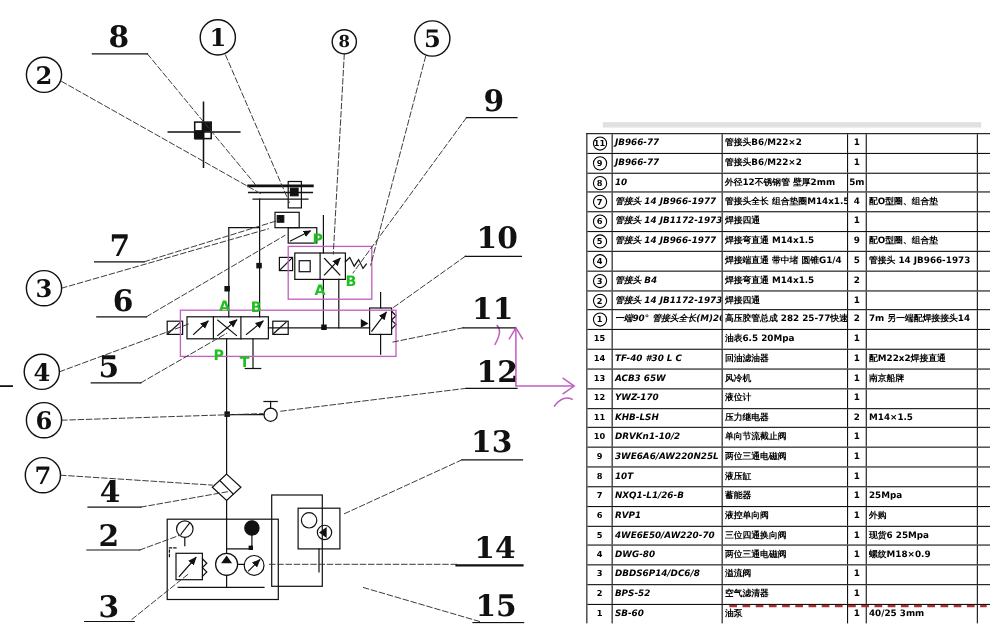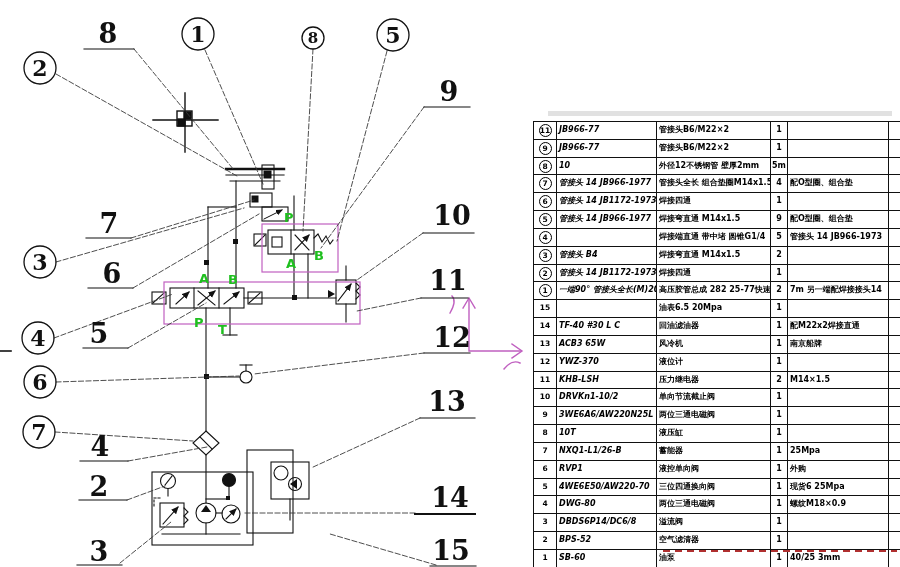--- a/index.html
+++ b/index.html
@@ -399,21 +399,21 @@
         <div class="td c-no"><span class="badge">13</span></div>
         <div class="td c-model">ACB3 65W</div>
         <div class="td c-name">风冷机</div>
         <div class="td c-qty">1</div>
         <div class="td c-rem">南京船牌</div>
         <div class="td c-x"></div>
       </div>
 
       <div class="trow" data-kind="p">
         <div class="td c-no"><span class="badge">12</span></div>
-        <div class="td c-model">YWZ-370</div>
+        <div class="td c-model">YWZ-170</div>
         <div class="td c-name">液位计</div>
         <div class="td c-qty">1</div>
         <div class="td c-rem"></div>
         <div class="td c-x"></div>
       </div>
 
       <div class="trow" data-kind="p">
         <div class="td c-no"><span class="badge">11</span></div>
         <div class="td c-model">KHB-LSH</div>
         <div class="td c-name">压力继电器</div>

